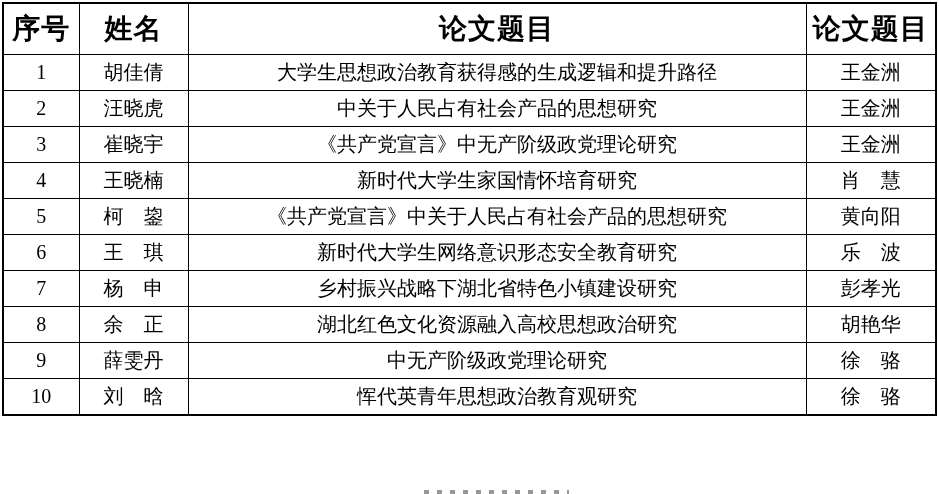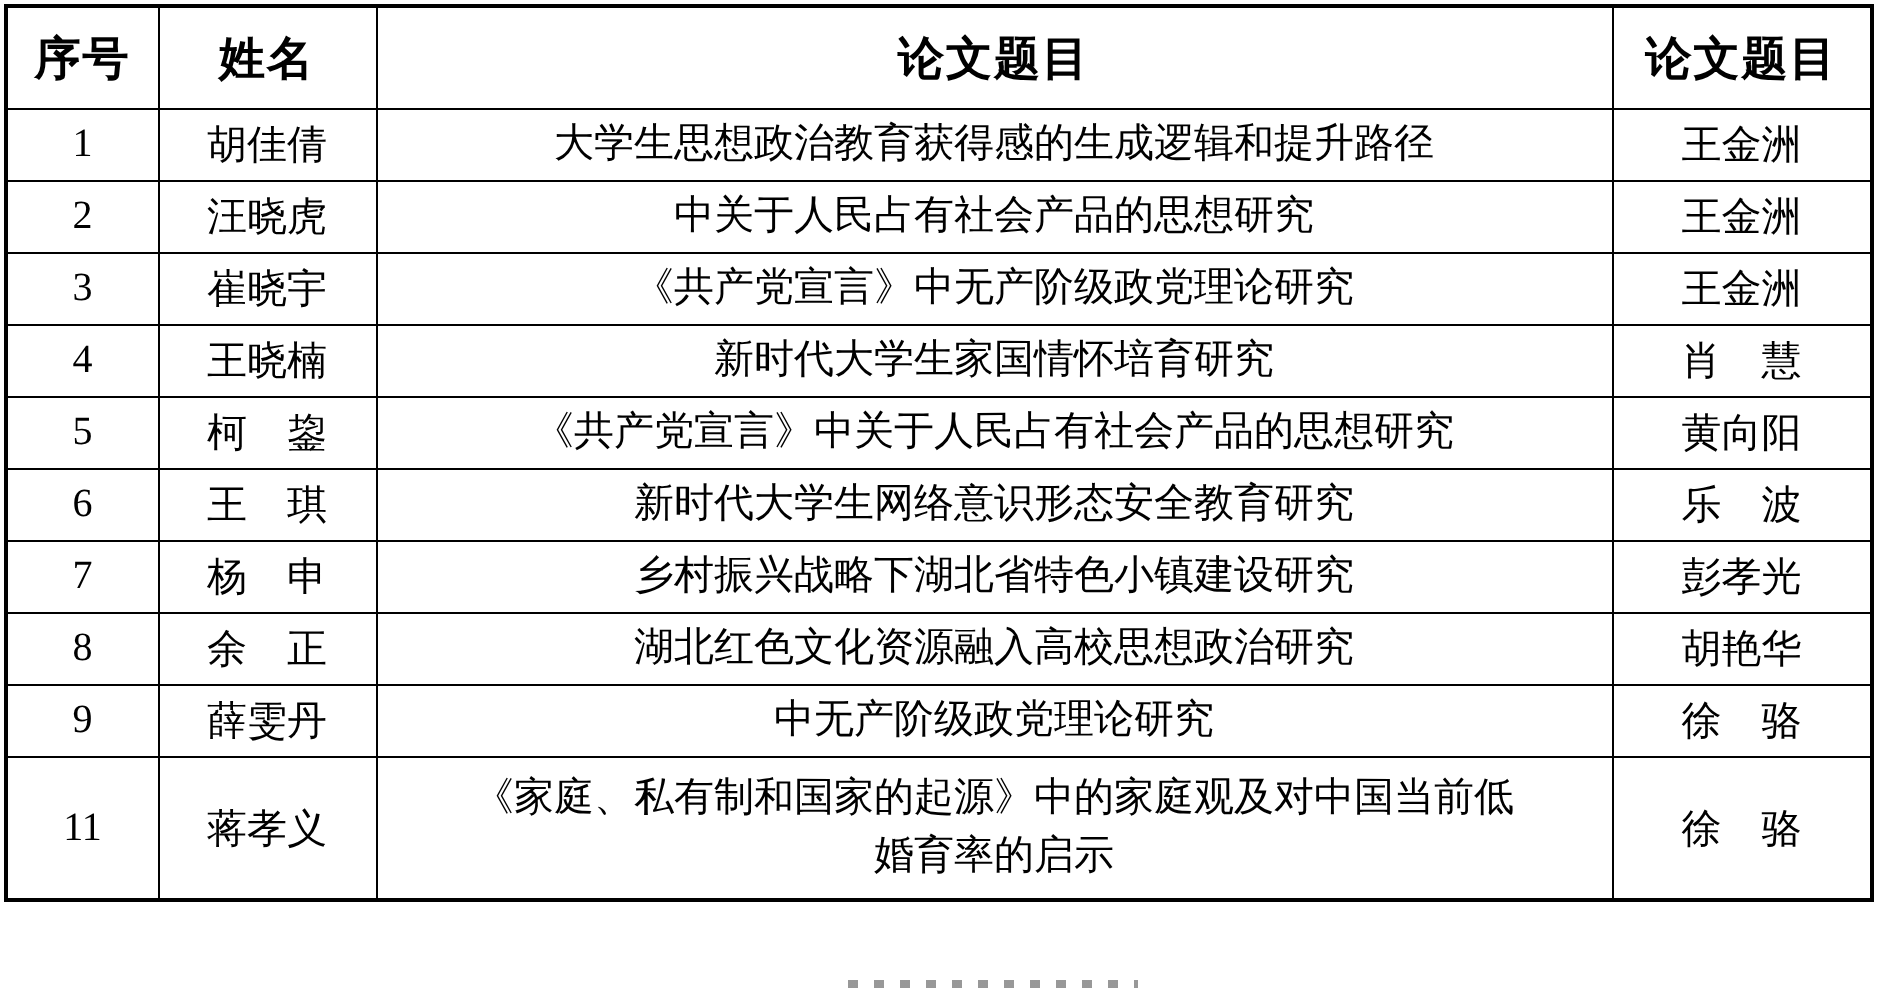--- a/index.html
+++ b/index.html
@@ -27,21 +27,21 @@
   .thesis-table th,
   .thesis-table td {
     border: 1px solid #000000;
     text-align: center;
     vertical-align: middle;
     padding: 0 4px;
     overflow: hidden;
   }
   .thesis-table th {
     height: 50px;
-    font-size: 23px;
+    font-size: 28px;
     font-weight: bold;
     letter-spacing: 1px;
   }
   .thesis-table td {
     height: 35px;
     font-size: 20px;
     font-weight: normal;
   }
   .thesis-table td.title-cell {
     white-space: pre-line;
@@ -132,23 +132,22 @@
       <td>余　正</td>
       <td class="title-cell">湖北红色文化资源融入高校思想政治研究</td>
       <td>胡艳华</td>
     </tr>
     <tr>
       <td>9</td>
       <td>薛雯丹</td>
       <td class="title-cell">中无产阶级政党理论研究</td>
       <td>徐　骆</td>
     </tr>
-    <tr class="tall-row">
-      <td>11</td>
-      <td>蒋孝义</td>
-      <td class="title-cell">《家庭、私有制和国家的起源》中的家庭观及对中国当前低
-婚育率的启示</td>
+    <tr>
+      <td>10</td>
+      <td>刘　晗</td>
+      <td class="title-cell">恽代英青年思想政治教育观研究</td>
       <td>徐　骆</td>
     </tr>
   </tbody>
 </table>
 
 <div class="clipped-next-line"></div>
 
 </body></html>

